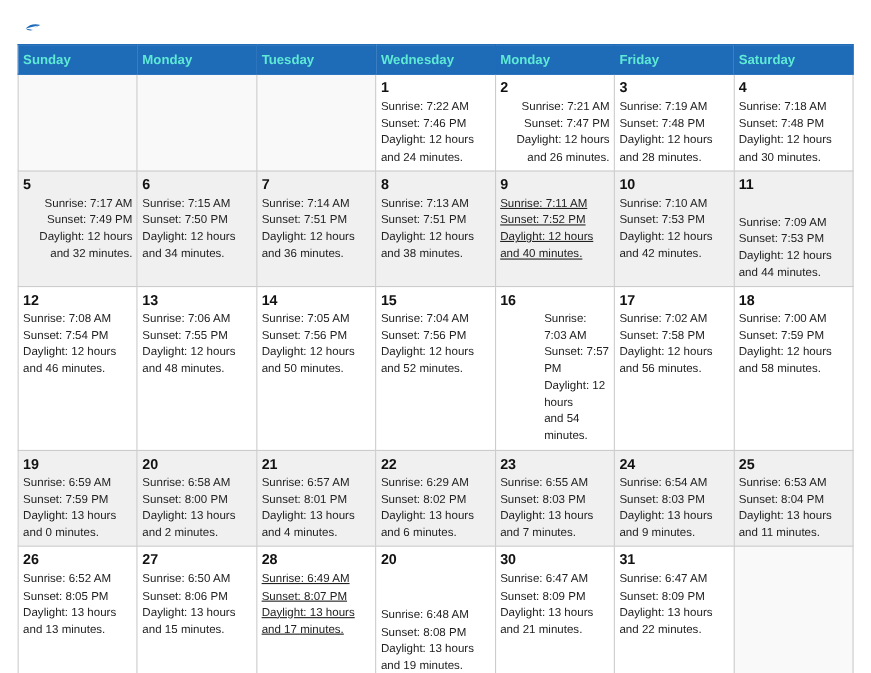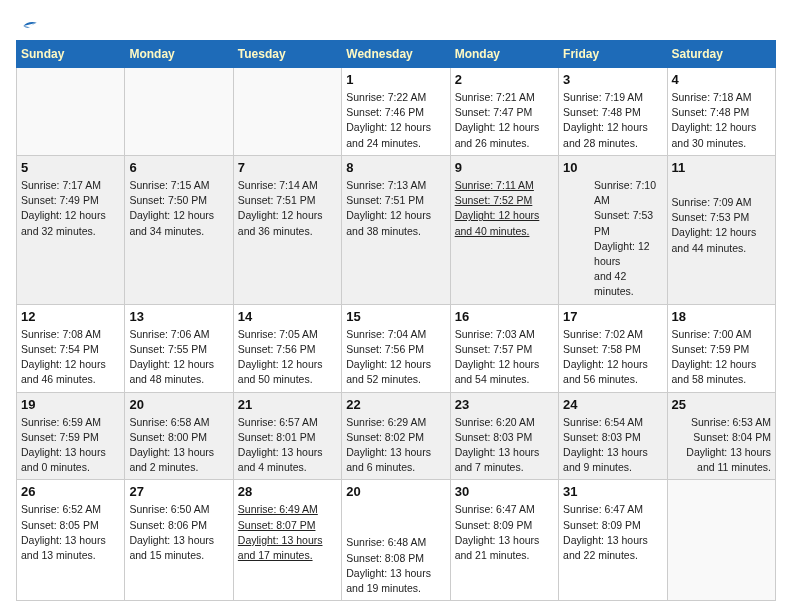--- a/index.html
+++ b/index.html
@@ -47,21 +47,21 @@
       color: #333;
       font-weight: bold;
     }
     .calendar {
       width: 100%;
       border-collapse: collapse;
       font-size: 11px;
     }
     .calendar th {
       background: #1e6bb8;
-      color: #fef9c3;
+      color: #5eead4;
       padding: 6px 4px;
       text-align: left;
       font-size: 12px;
       font-weight: bold;
       border: 1px solid #1e6bb8;
     }
     .calendar td {
       border: 1px solid #ccc;
       vertical-align: top;
       padding: 4px;
@@ -128,21 +128,21 @@
         <td class="empty-cell"></td>
         <td>
           <div class="day-num">1</div>
           <div class="day-info" style="white-space: pre-line;">Sunrise: 7:22 AM
 Sunset: 7:46 PM
 Daylight: 12 hours
 and 24 minutes.</div>
         </td>
         <td>
           <div class="day-num">2</div>
-          <div class="day-info" style="white-space: pre-line;">Sunrise: 7:21 AM
+          <div class="day-info" style="white-space: pre-line; text-align: right;">Sunrise: 7:21 AM
 Sunset: 7:47 PM
 Daylight: 12 hours
 and 26 minutes.</div>
         </td>
         <td>
           <div class="day-num">3</div>
           <div class="day-info" style="white-space: pre-line;">Sunrise: 7:19 AM
 Sunset: 7:48 PM
 Daylight: 12 hours
 and 28 minutes.</div>
@@ -151,21 +151,21 @@
           <div class="day-num">4</div>
           <div class="day-info" style="white-space: pre-line;">Sunrise: 7:18 AM
 Sunset: 7:48 PM
 Daylight: 12 hours
 and 30 minutes.</div>
         </td>
       </tr>
       <tr class="row-alt">
         <td>
           <div class="day-num">5</div>
-          <div class="day-info" style="white-space: pre-line;">Sunrise: 7:17 AM
+          <div class="day-info" style="white-space: pre-line; text-align: right;">Sunrise: 7:17 AM
 Sunset: 7:49 PM
 Daylight: 12 hours
 and 32 minutes.</div>
         </td>
         <td>
           <div class="day-num">6</div>
           <div class="day-info" style="white-space: pre-line;">Sunrise: 7:15 AM
 Sunset: 7:50 PM
 Daylight: 12 hours
 and 34 minutes.</div>
@@ -186,21 +186,21 @@
         </td>
         <td>
           <div class="day-num">9</div>
           <div class="day-info" style="white-space: pre-line; text-decoration: underline;">Sunrise: 7:11 AM
 Sunset: 7:52 PM
 Daylight: 12 hours
 and 40 minutes.</div>
         </td>
         <td>
           <div class="day-num">10</div>
-          <div class="day-info" style="white-space: pre-line; margin-left: 31px;">Sunrise: 7:10 AM
+          <div class="day-info" style="white-space: pre-line;">Sunrise: 7:10 AM
 Sunset: 7:53 PM
 Daylight: 12 hours
 and 42 minutes.</div>
         </td>
         <td>
           <div class="day-num">11</div>
           <div class="day-info" style="white-space: pre-line; margin-top: 20px;">Sunrise: 7:09 AM
 Sunset: 7:53 PM
 Daylight: 12 hours
 and 44 minutes.</div>
@@ -230,21 +230,21 @@
         </td>
         <td>
           <div class="day-num">15</div>
           <div class="day-info" style="white-space: pre-line;">Sunrise: 7:04 AM
 Sunset: 7:56 PM
 Daylight: 12 hours
 and 52 minutes.</div>
         </td>
         <td>
           <div class="day-num">16</div>
-          <div class="day-info" style="white-space: pre-line;">Sunrise: 7:03 AM
+          <div class="day-info" style="white-space: pre-line; margin-left: 40px;">Sunrise: 7:03 AM
 Sunset: 7:57 PM
 Daylight: 12 hours
 and 54 minutes.</div>
         </td>
         <td>
           <div class="day-num">17</div>
           <div class="day-info" style="white-space: pre-line;">Sunrise: 7:02 AM
 Sunset: 7:58 PM
 Daylight: 12 hours
 and 56 minutes.</div>
@@ -281,35 +281,35 @@
         </td>
         <td>
           <div class="day-num">22</div>
           <div class="day-info" style="white-space: pre-line;">Sunrise: 6:29 AM
 Sunset: 8:02 PM
 Daylight: 13 hours
 and 6 minutes.</div>
         </td>
         <td>
           <div class="day-num">23</div>
-          <div class="day-info" style="white-space: pre-line;">Sunrise: 6:20 AM
+          <div class="day-info" style="white-space: pre-line;">Sunrise: 6:55 AM
 Sunset: 8:03 PM
 Daylight: 13 hours
 and 7 minutes.</div>
         </td>
         <td>
           <div class="day-num">24</div>
           <div class="day-info" style="white-space: pre-line;">Sunrise: 6:54 AM
 Sunset: 8:03 PM
 Daylight: 13 hours
 and 9 minutes.</div>
         </td>
         <td>
           <div class="day-num">25</div>
-          <div class="day-info" style="white-space: pre-line; text-align: right;">Sunrise: 6:53 AM
+          <div class="day-info" style="white-space: pre-line;">Sunrise: 6:53 AM
 Sunset: 8:04 PM
 Daylight: 13 hours
 and 11 minutes.</div>
         </td>
       </tr>
       <tr class="row-normal">
         <td>
           <div class="day-num">26</div>
           <div class="day-info" style="white-space: pre-line;">Sunrise: 6:52 AM
 Sunset: 8:05 PM

